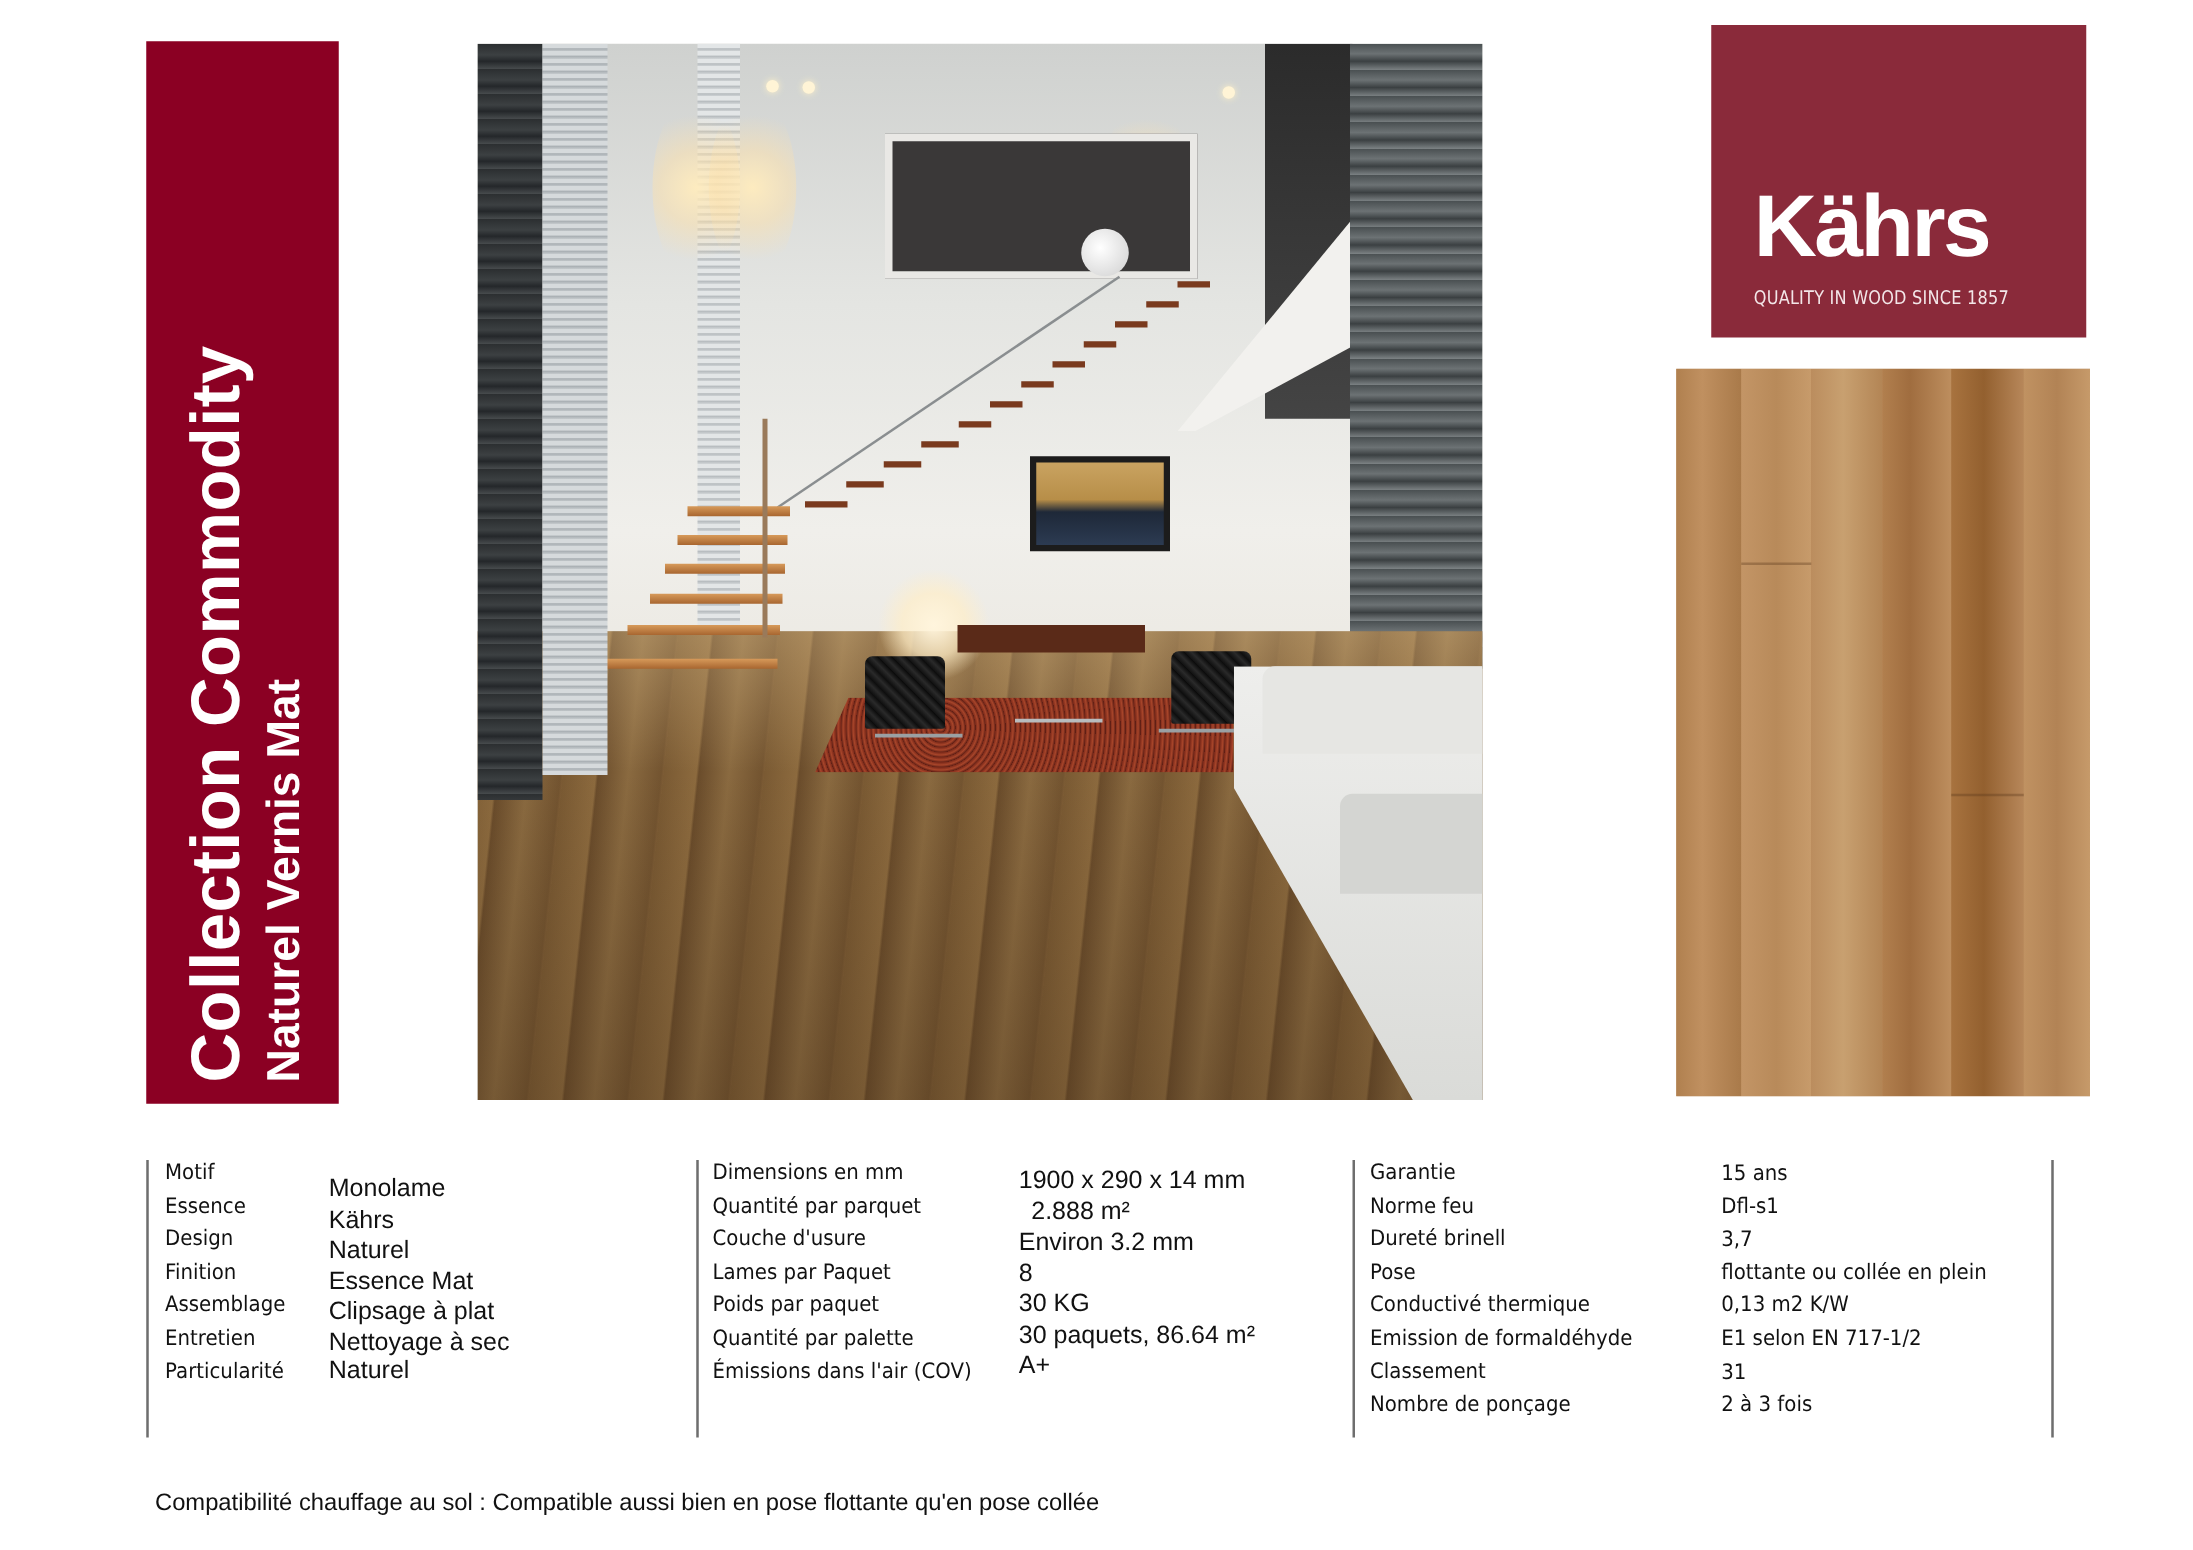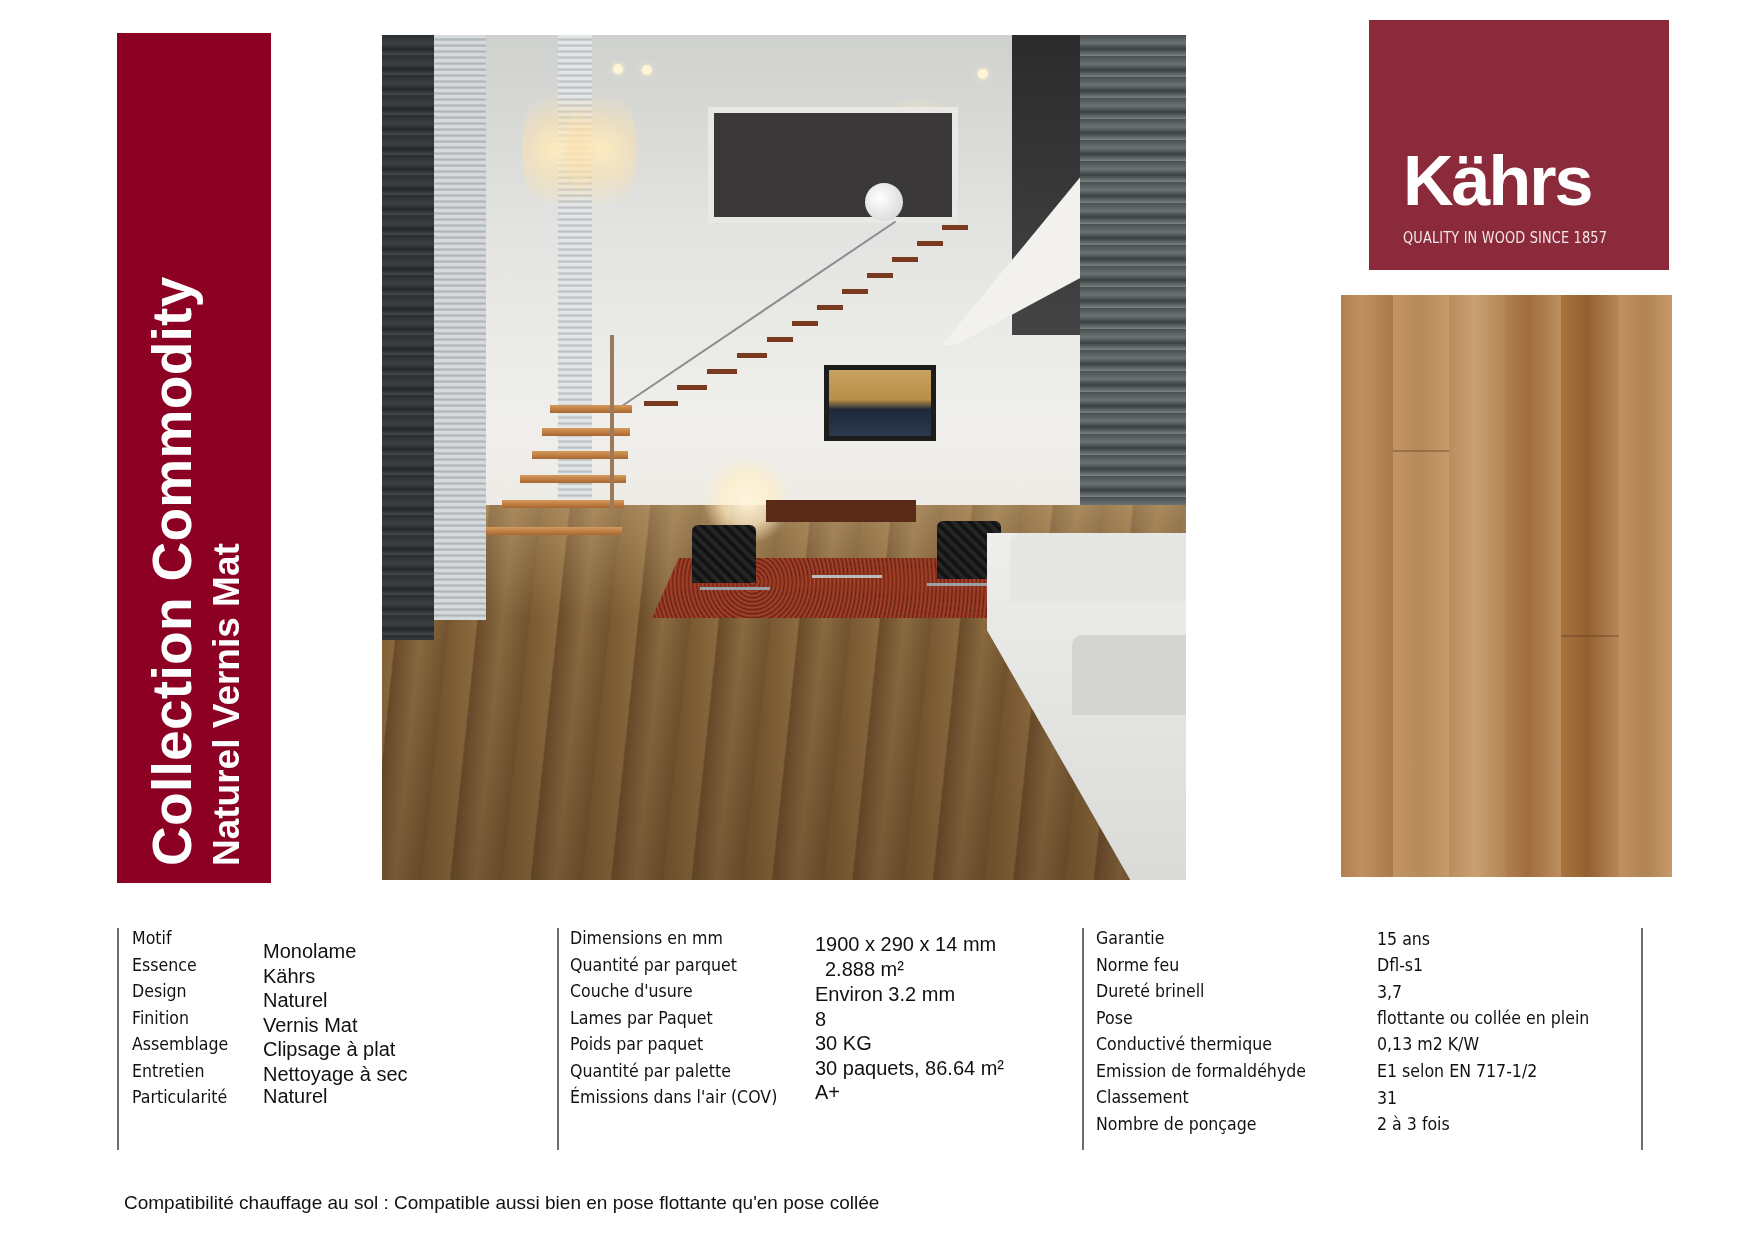--- a/index.html
+++ b/index.html
@@ -154,21 +154,21 @@
   <div class="spec-row" style="top:26.5px;">
     <span class="spec-label" style="left:13px;top:0px;">Essence</span>
     <span class="spec-value" style="left:144px;top:10px;">Kährs</span>
   </div>
   <div class="spec-row" style="top:53px;">
     <span class="spec-label" style="left:13px;top:0px;">Design</span>
     <span class="spec-value" style="left:144px;top:8px;">Naturel</span>
   </div>
   <div class="spec-row" style="top:79.5px;">
     <span class="spec-label" style="left:13px;top:0px;">Finition</span>
-    <span class="spec-value" style="left:144px;top:6px;">Vernis Mat</span>
+    <span class="spec-value" style="left:144px;top:6px;">Essence Mat</span>
   </div>
   <div class="spec-row" style="top:106px;">
     <span class="spec-label" style="left:13px;top:0px;">Assemblage</span>
     <span class="spec-value" style="left:144px;top:4px;">Clipsage à plat</span>
   </div>
   <div class="spec-row" style="top:132.5px;">
     <span class="spec-label" style="left:13px;top:0px;">Entretien</span>
     <span class="spec-value" style="left:144px;top:2px;">Nettoyage à sec</span>
   </div>
   <div class="spec-row" style="top:159px;">

